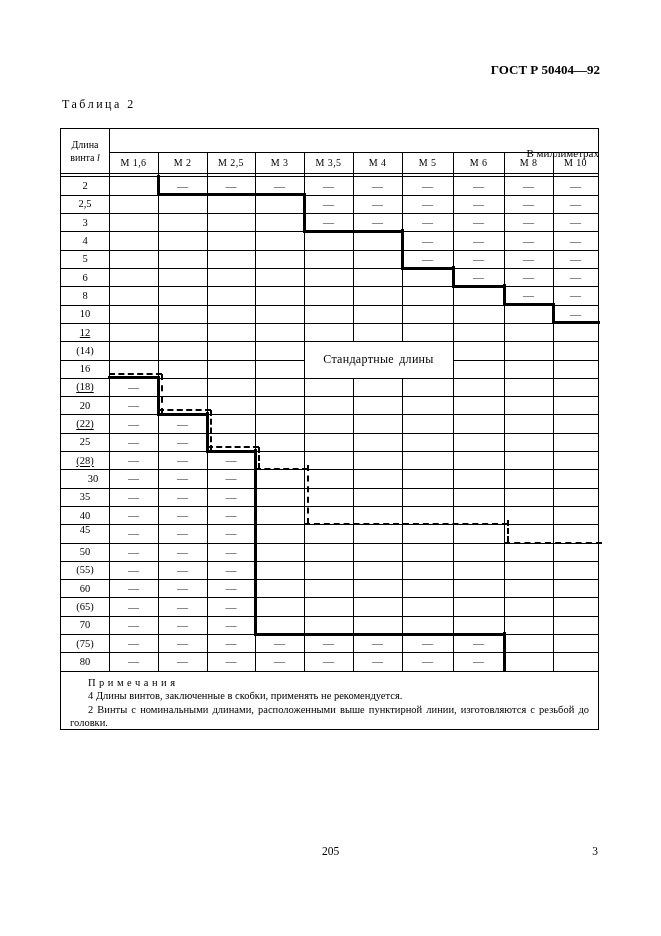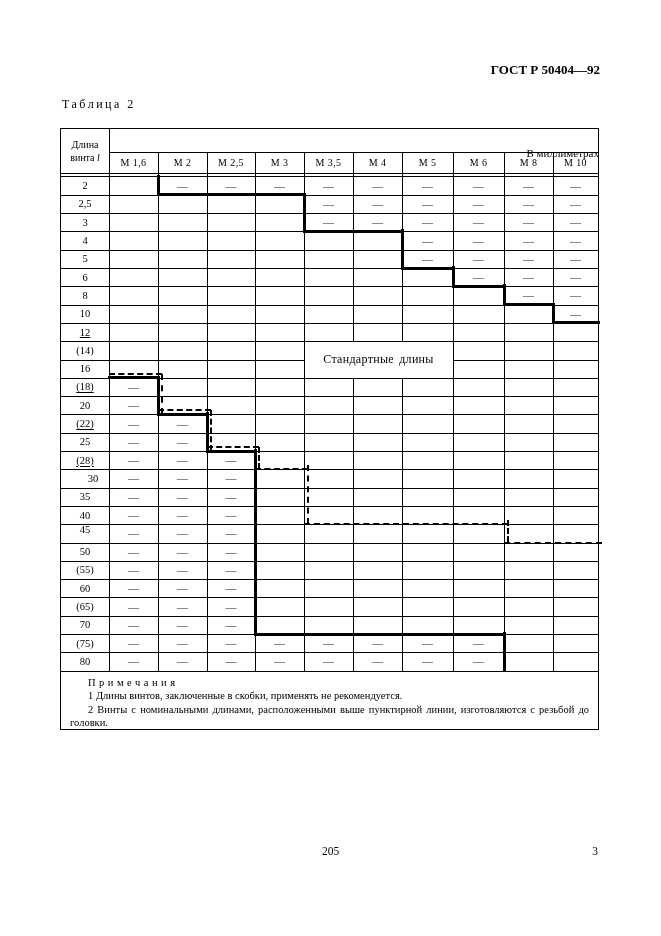--- a/index.html
+++ b/index.html
@@ -240,20 +240,20 @@
         <div class="dash-h" style="left: 146px; top: 317px; width: 52px;"></div>
         <div class="dash-v" style="left: 197px; top: 318px; height: 22.3px;"></div>
         <div class="dash-h" style="left: 194px; top: 339.3px; width: 53px;"></div>
         <div class="dash-v" style="left: 246px; top: 336.3px; height: 58.9px;"></div>
         <div class="dash-h" style="left: 243px; top: 394.2px; width: 204px;"></div>
         <div class="dash-v" style="left: 446px; top: 391.2px; height: 22.3px;"></div>
         <div class="dash-h" style="left: 443px; top: 412.5px; width: 98px;"></div>
       </div>
     <div class="notes">
       <div class="notes-heading">Примечания</div>
-      <div class="note-item">1 Длины винтов, заключенные в скобки, применять не рекомендуется.</div>
+      <div class="note-item">4 Длины винтов, заключенные в скобки, применять не рекомендуется.</div>
       <div class="note-item">2 Винты с номинальными длинами, расположенными выше пунктирной линии, изготовляются с резьбой до головки.</div>
     </div>
   </div>
 
   <div class="footer-center">205</div>
   <div class="footer-right">3</div>
 </div>
 
 </body></html>

